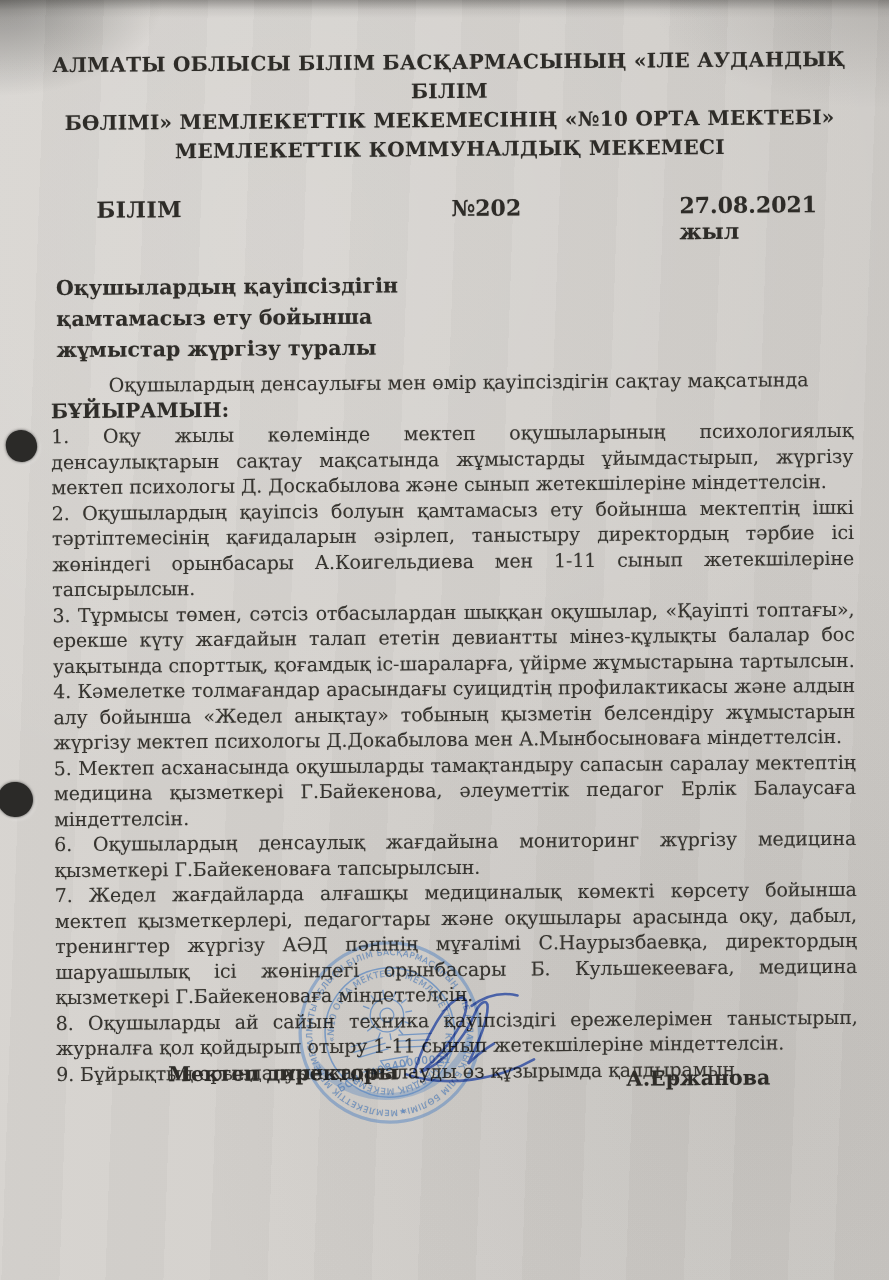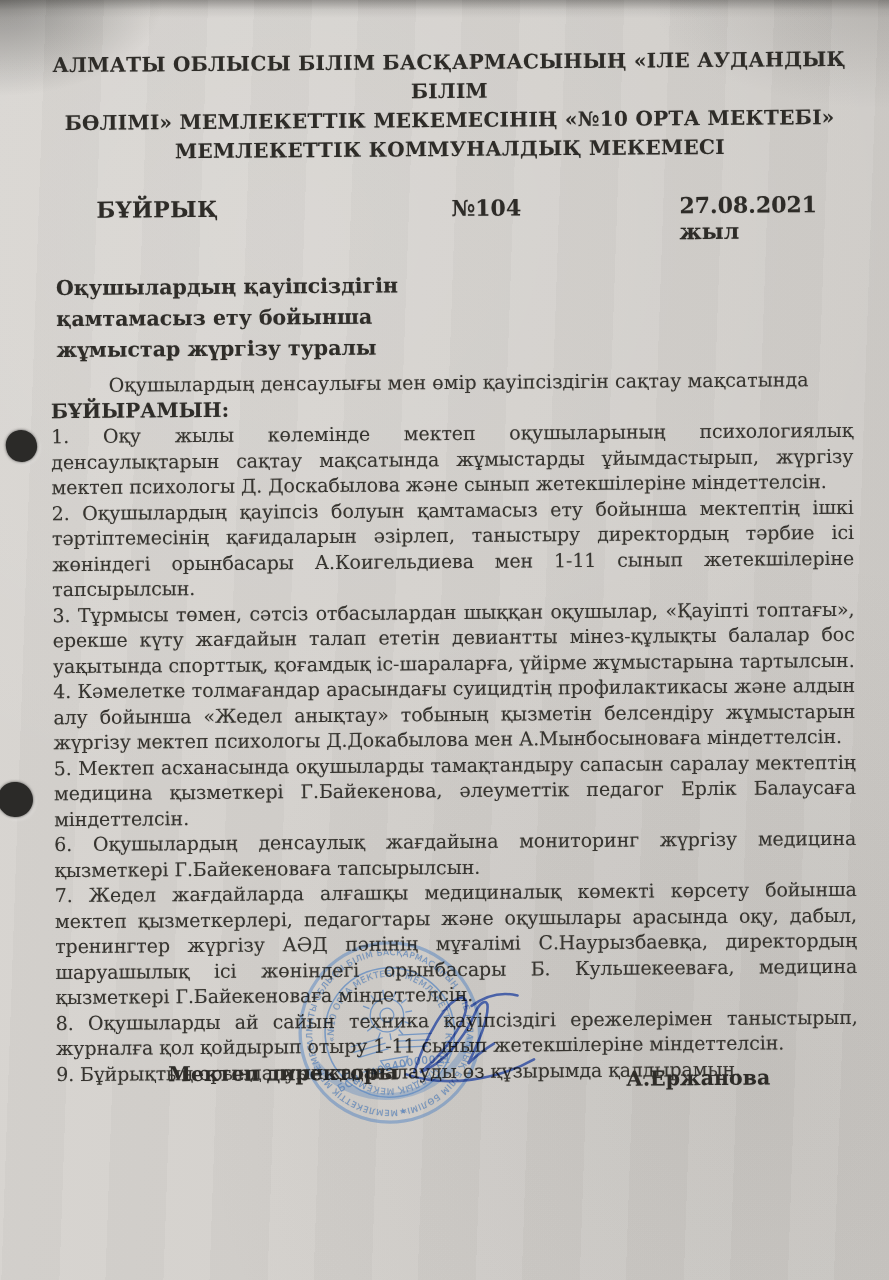--- a/index.html
+++ b/index.html
@@ -83,22 +83,22 @@
 
 <div class="content">
 
   <div class="org-header">
     <div>АЛМАТЫ ОБЛЫСЫ БІЛІМ БАСҚАРМАСЫНЫҢ «ІЛЕ АУДАНДЫҚ БІЛІМ</div>
     <div>БӨЛІМІ» МЕМЛЕКЕТТІК МЕКЕМЕСІНІҢ «№10 ОРТА МЕКТЕБІ»</div>
     <div>МЕМЛЕКЕТТІК КОММУНАЛДЫҚ МЕКЕМЕСІ</div>
   </div>
 
   <div class="order-row">
-    <span class="order-label">БҰЙРЫҚ</span>
-    <span class="order-number">№104</span>
+    <span class="order-label">БІЛІМ</span>
+    <span class="order-number">№202</span>
     <span class="order-date">27.08.2021 жыл</span>
   </div>
 
   <div class="subject">
     <div>Оқушылардың қауіпсіздігін</div>
     <div>қамтамасыз ету бойынша</div>
     <div>жұмыстар жүргізу туралы</div>
   </div>
 
   <p class="intro">Оқушылардың  денсаулығы мен өмір қауіпсіздігін сақтау мақсатында</p>

